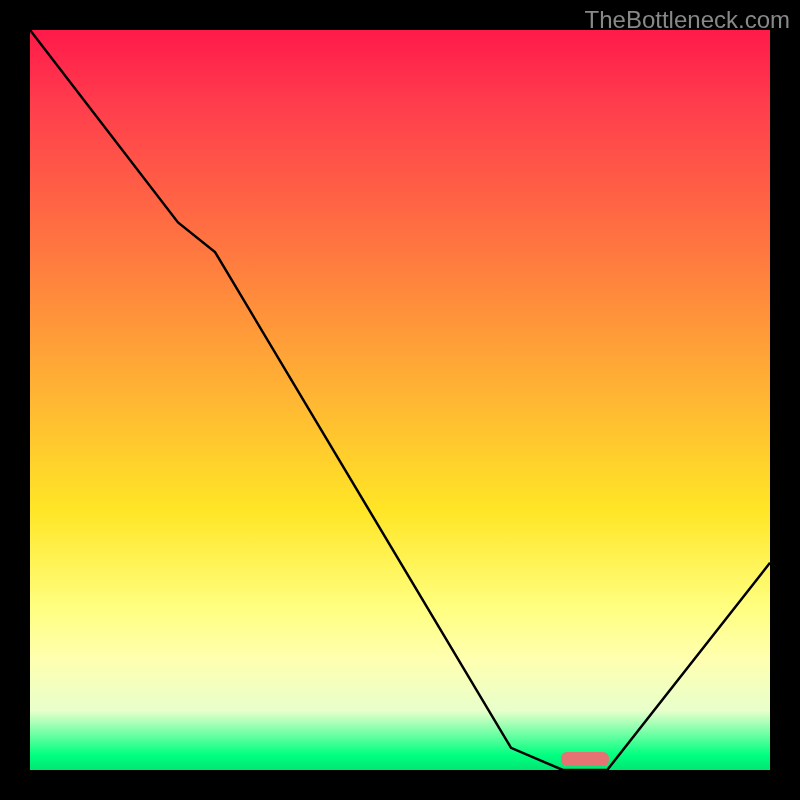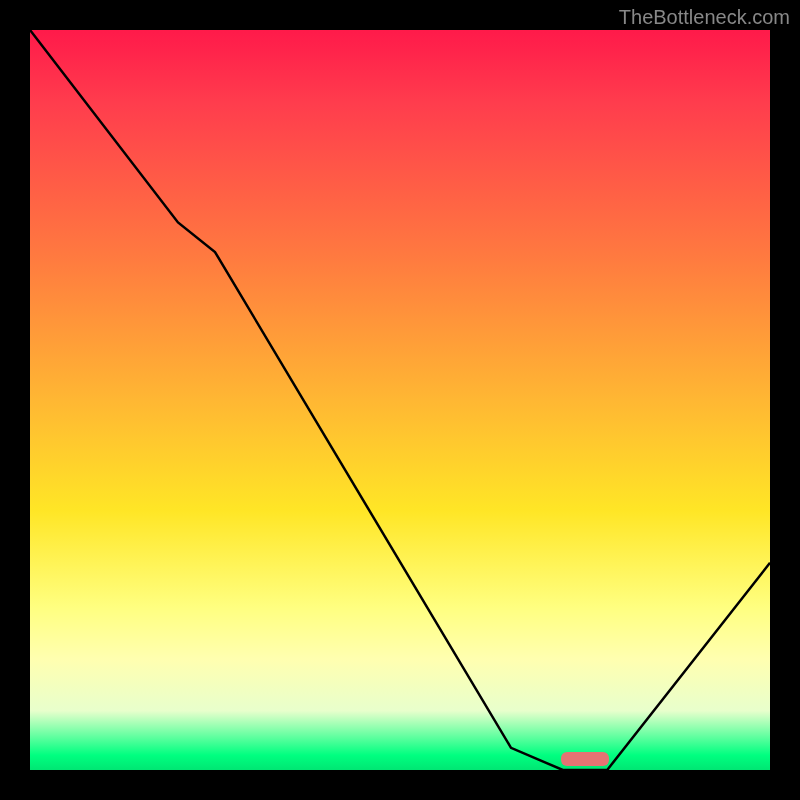--- a/index.html
+++ b/index.html
@@ -9,21 +9,21 @@
     height: 800px;
     background: #000;
     position: relative;
     font-family: Arial, sans-serif;
   }
   .watermark {
     position: absolute;
     top: 6px;
     right: 10px;
     color: #888;
-    font-size: 20px;
+    font-size: 24px;
     font-weight: 500;
     z-index: 10;
   }
   .plot {
     position: absolute;
     top: 30px;
     left: 30px;
     width: 740px;
     height: 740px;
   }

